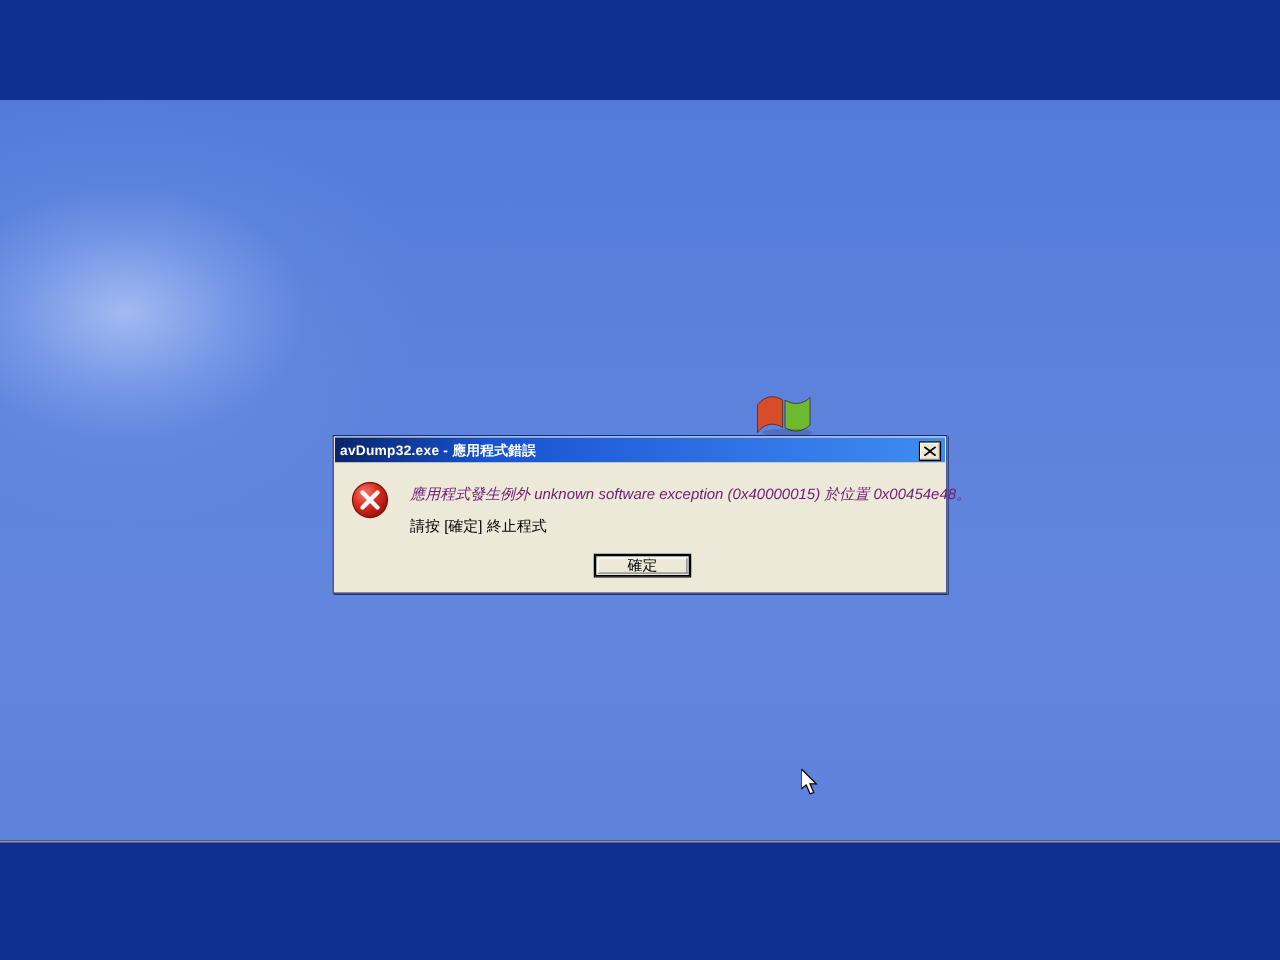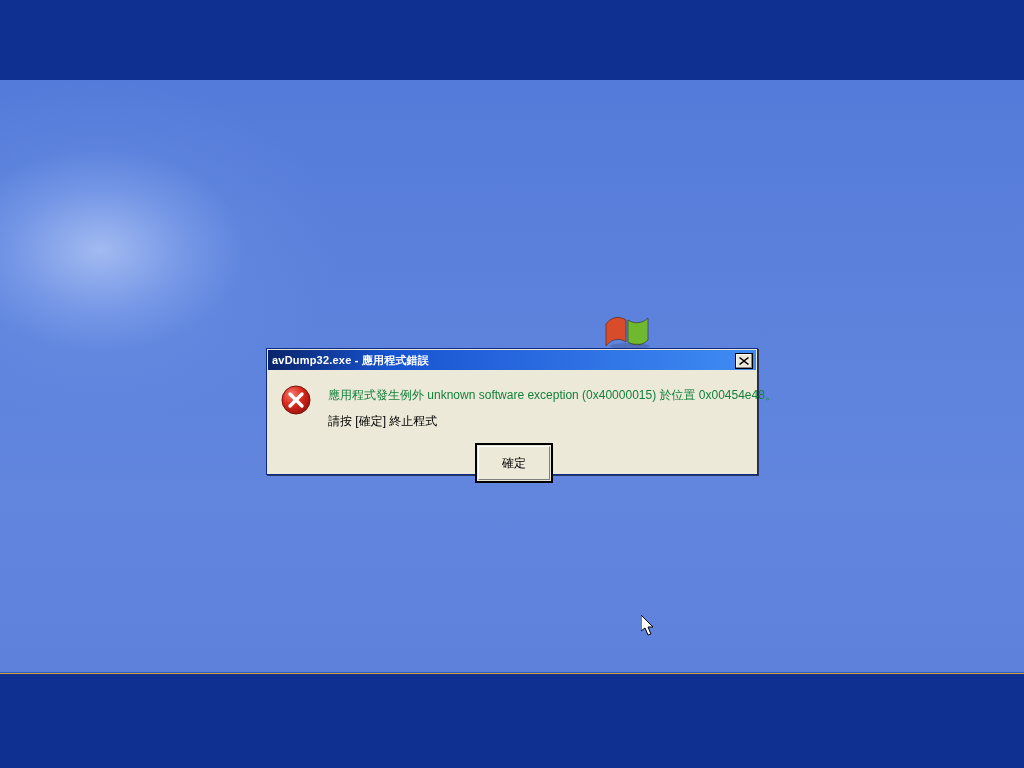--- a/index.html
+++ b/index.html
@@ -149,41 +149,42 @@
     top: 14px;
     width: 32px;
     height: 32px;
   }
 
   .msg-line1 {
     position: absolute;
     left: 60px;
     top: 18px;
     right: 20px;
-    color: #15803d;
+    color: #701a75;
     font-size: 12px;
     line-height: 14px;
     white-space: nowrap;
+    font-style: italic;
   }
   .msg-line2 {
     position: absolute;
     left: 60px;
     top: 44px;
     color: #000000;
     font-size: 12px;
     line-height: 14px;
     white-space: nowrap;
   }
 
   .ok-button {
     position: absolute;
     left: 208px;
     top: 74px;
     width: 76px;
-    height: 38px;
+    height: 17px;
     background: #ece9d8;
     border: 1px solid #000;
     box-sizing: border-box;
     display: flex;
     align-items: center;
     justify-content: center;
     font-size: 12px;
     color: #000;
     cursor: default;
   }

